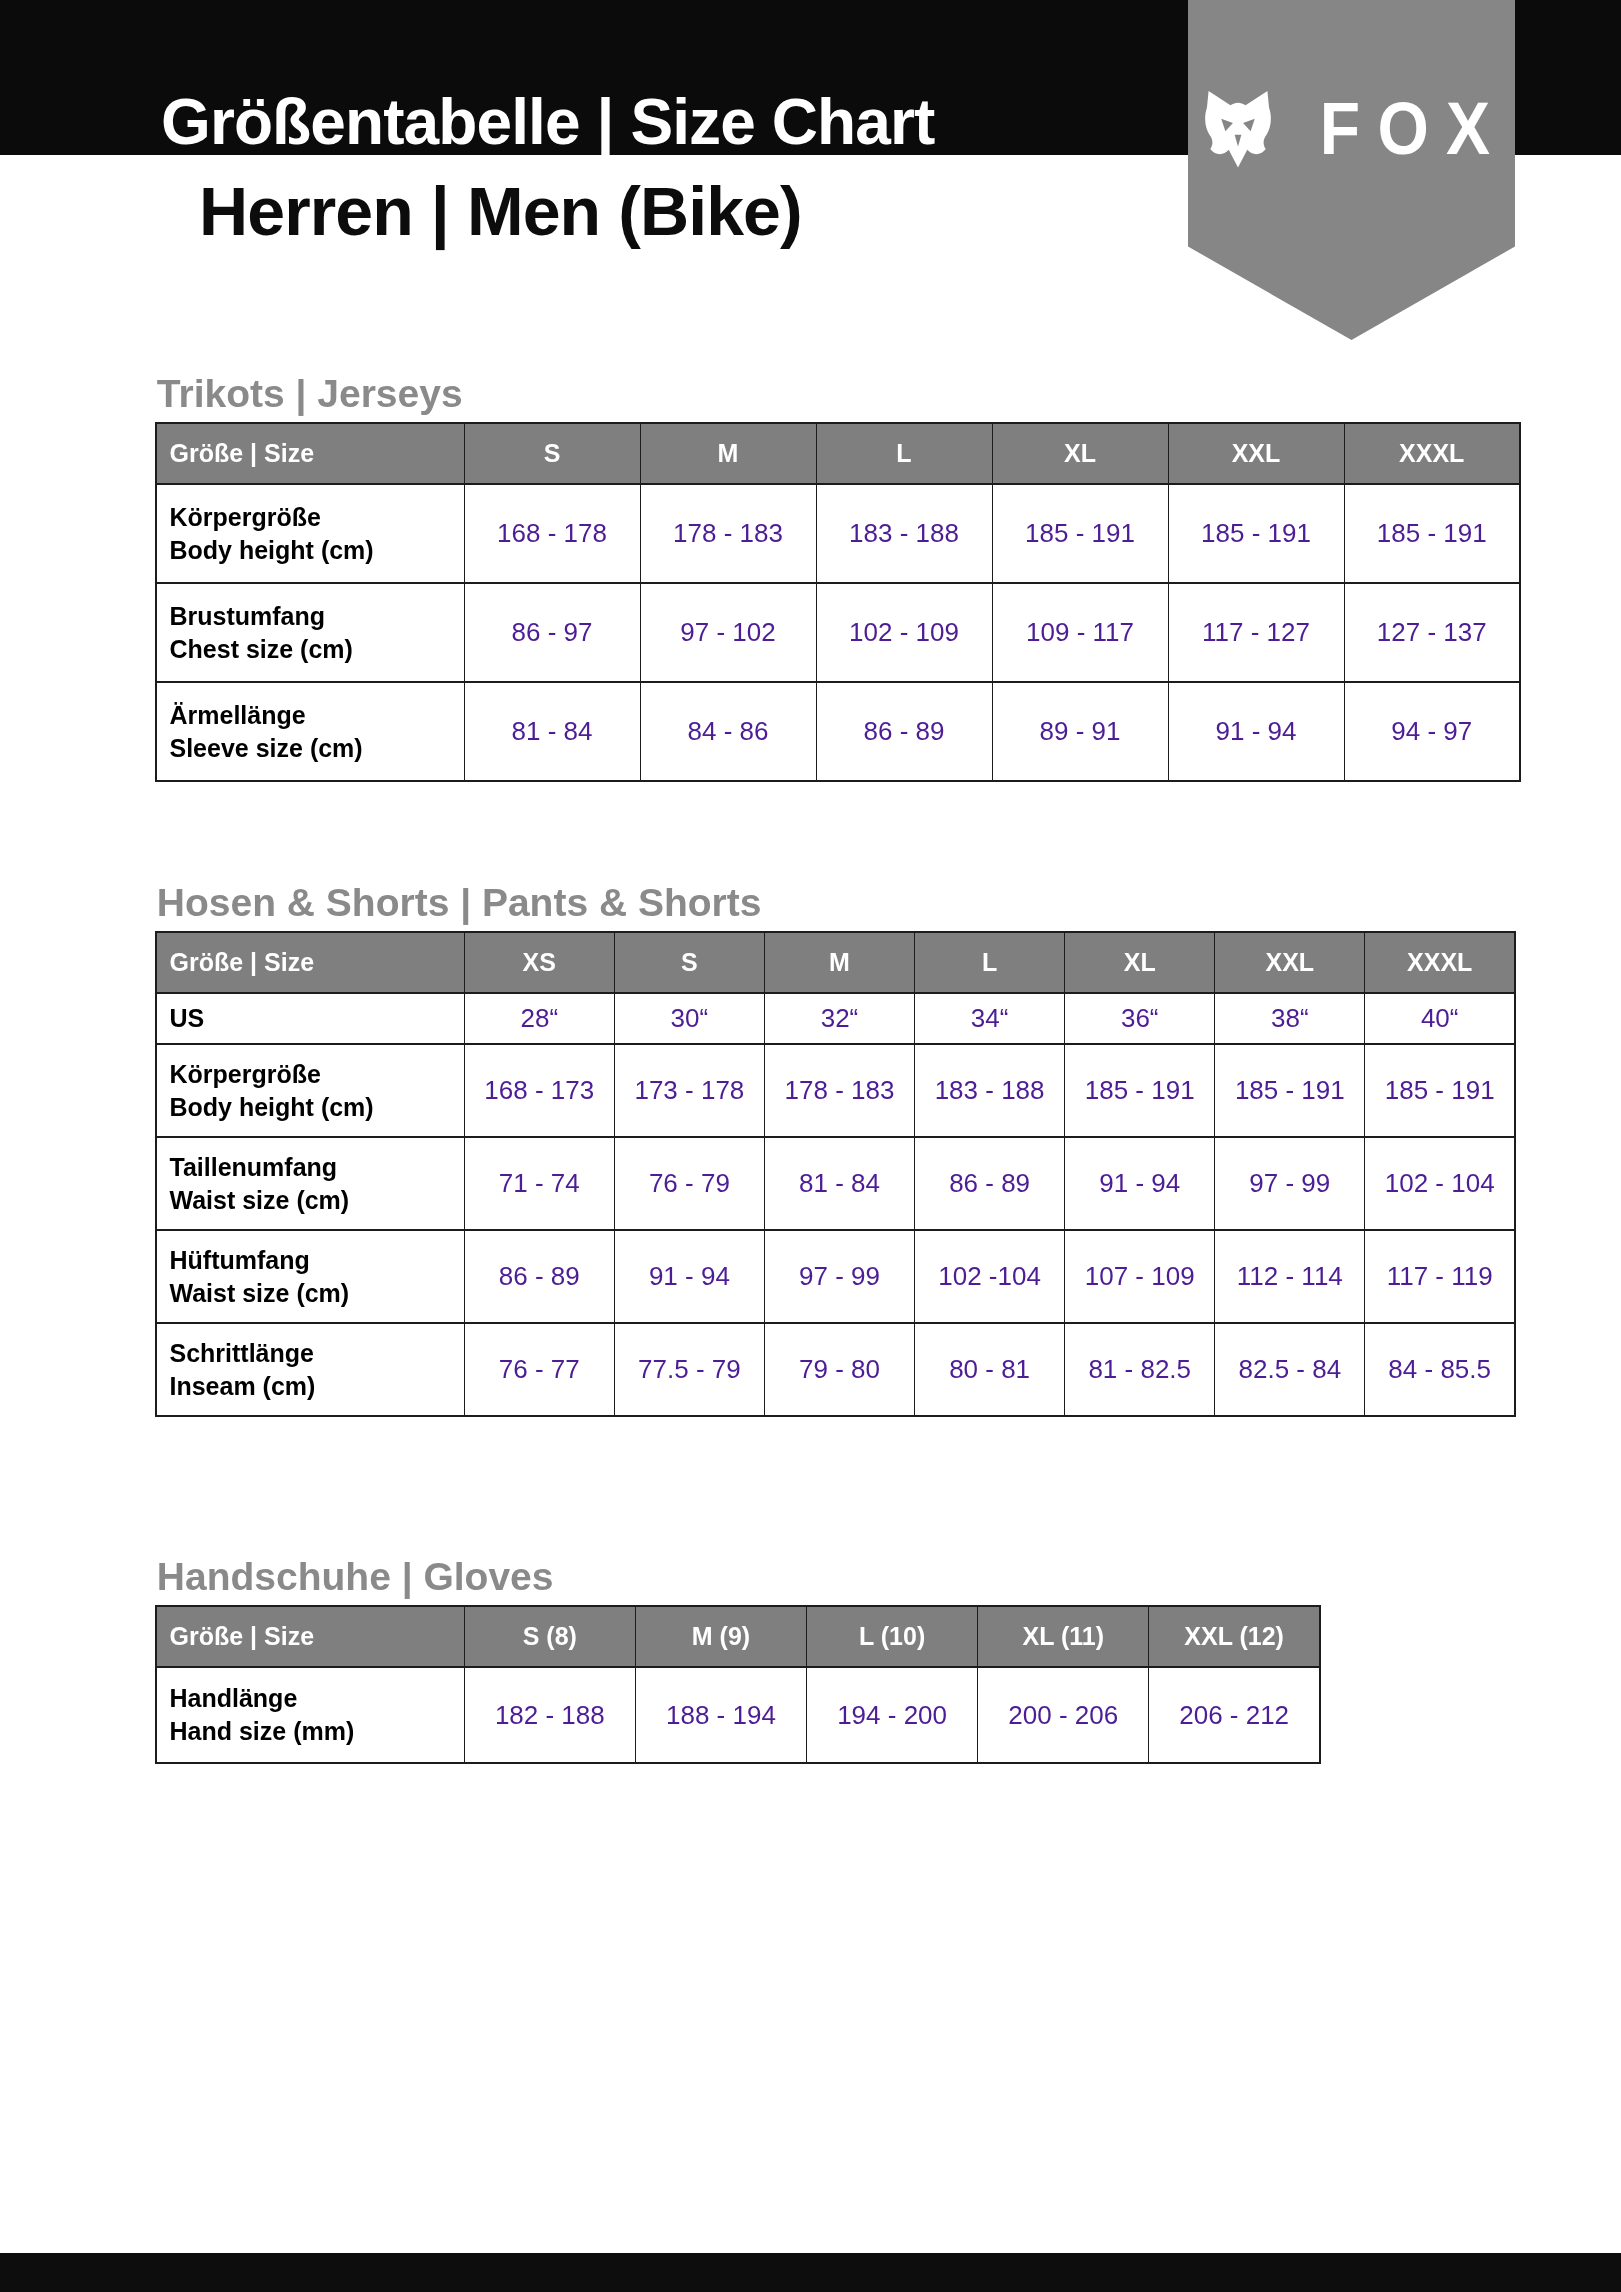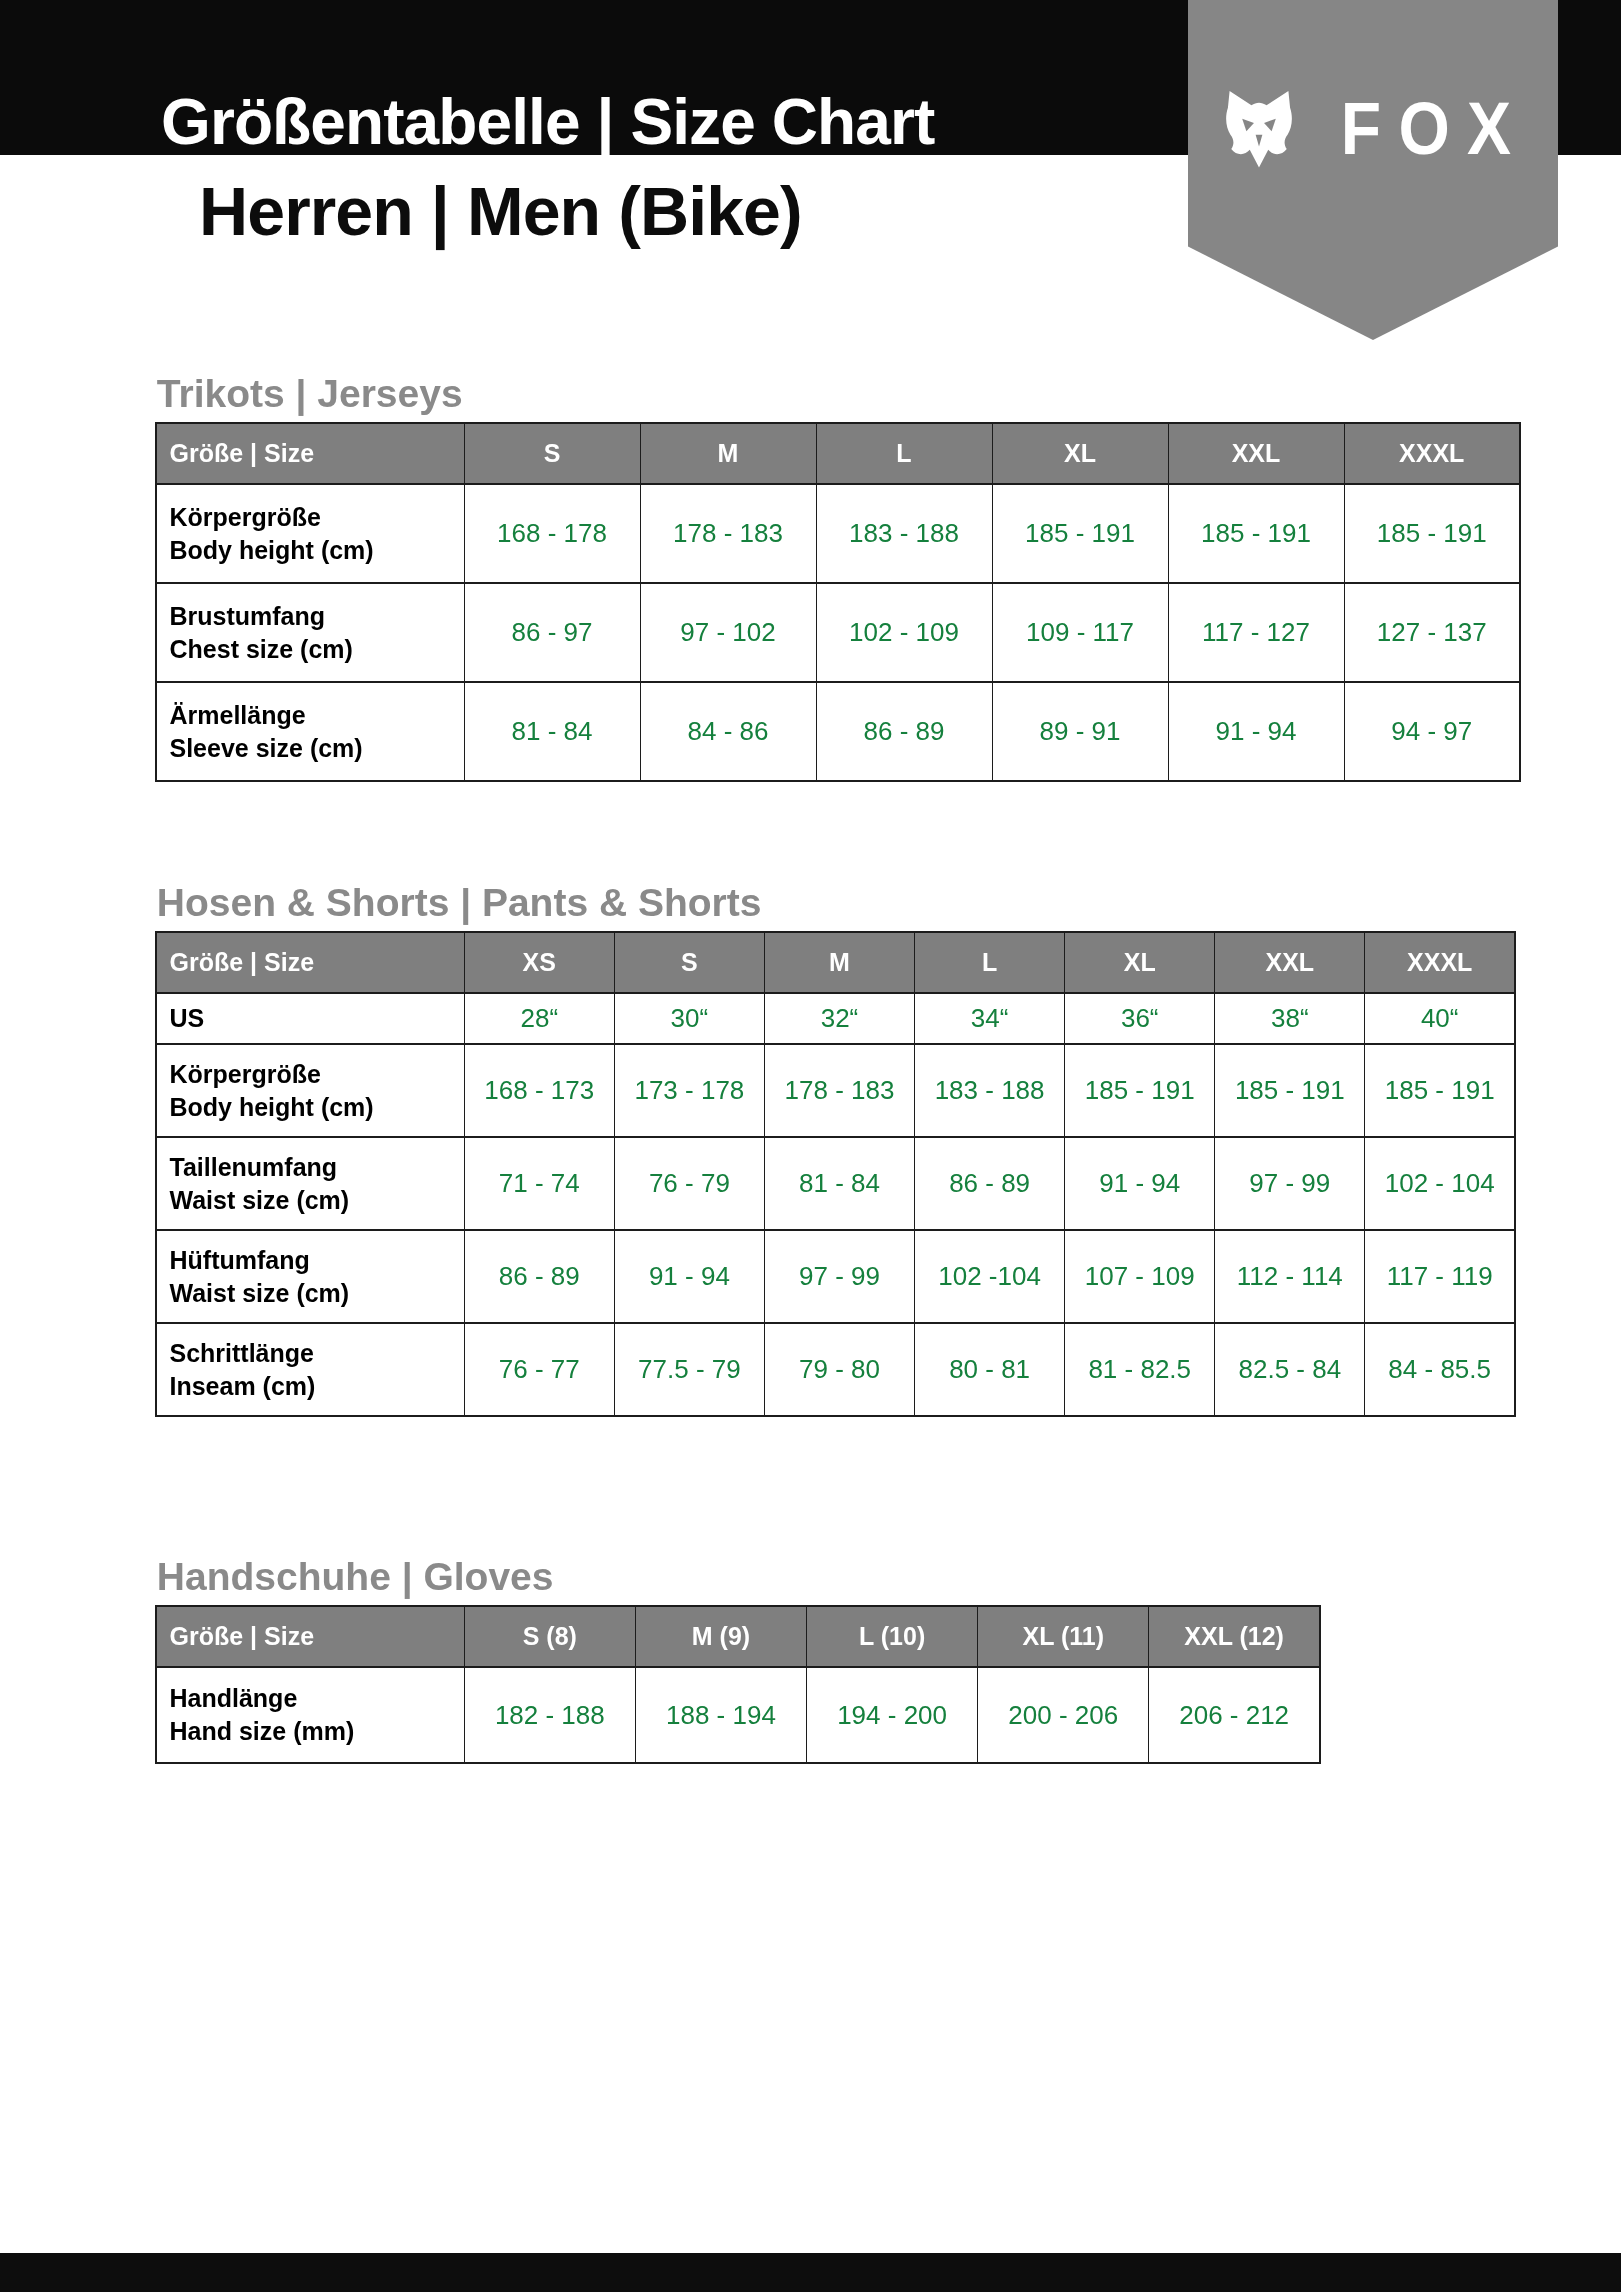--- a/index.html
+++ b/index.html
@@ -19,21 +19,21 @@
     color:#ffffff;font-size:64px;font-weight:bold;line-height:1;
     letter-spacing:-0.9px;white-space:nowrap;
   }
   .page-subtitle{
     position:absolute;left:199px;top:177px;margin:0;z-index:3;
     color:#0c0c0c;font-size:68px;font-weight:bold;line-height:1;
     letter-spacing:-0.9px;white-space:nowrap;
   }
   
   .badge{
-    position:absolute;top:0;left:1188px;width:370px;height:340px;z-index:2;
+    position:absolute;top:0;left:1188px;width:327px;height:340px;z-index:2;
     background:var(--badge,#868686);
     clip-path:polygon(0 0,100% 0,100% 72.5%,50% 100%,0 72.5%);
   }
   .badge-row{
     position:absolute;top:86px;left:0;width:100%;
     display:flex;justify-content:center;align-items:center;gap:34px;
   }
   .fox-head{width:70px;height:84px;flex:0 0 auto;}
   .wordmark{
     color:#ffffff;font-size:75px;font-weight:bold;line-height:1;
@@ -67,21 +67,21 @@
     height:59px;background:var(--cellgray,#7f7f7f);
     color:#ffffff;font-weight:bold;font-size:25px;text-align:center;
   }
   thead th.corner{text-align:left;padding-left:12.5px;margin-top:40px;}
   td.label{
     padding-left:12.5px;font-weight:bold;font-size:25px;line-height:1.32;
     color:#000000;text-align:left;vertical-align:middle;
   }
   td.val{
     text-align:center;vertical-align:middle;
-    font-size:26px;color:#15803d;font-weight:normal;letter-spacing:0px;
+    font-size:26px;color:#4c1d95;font-weight:normal;letter-spacing:0px;
   }
   .tbl-0 tbody tr{height:99px;}
   .tbl-1 tbody tr{height:93px;}
   .tbl-1 tbody tr.single{height:51px;}
   .tbl-2 tbody tr{height:96px;}
   
   .footer-band{
     position:absolute;left:0;top:2253px;width:1621px;height:39px;
     background:#0d0d0d;
   }

